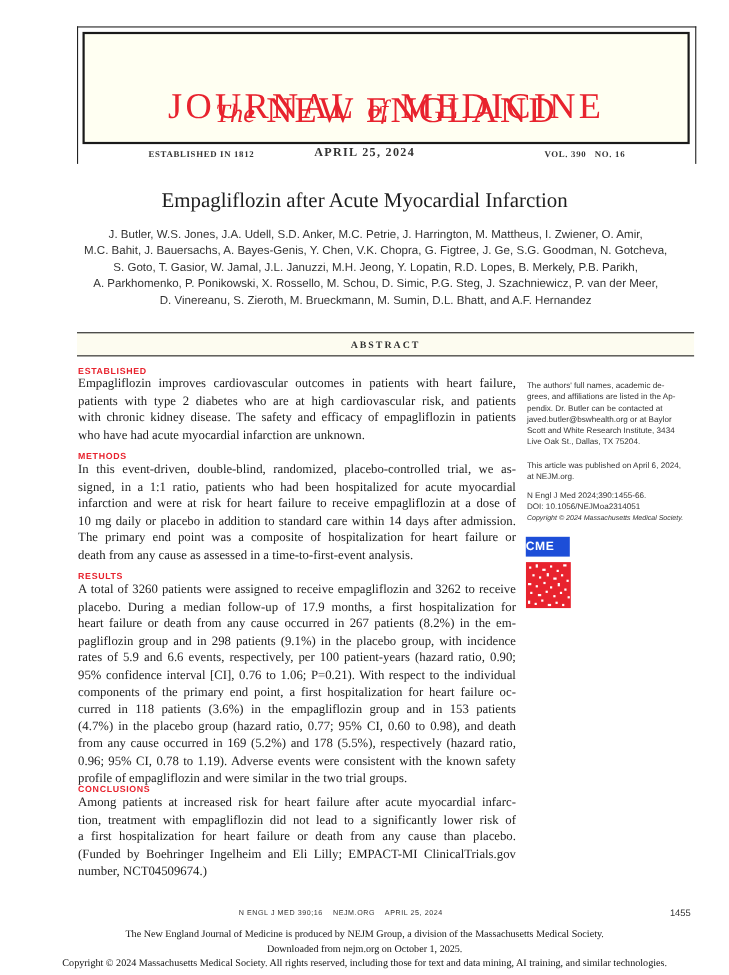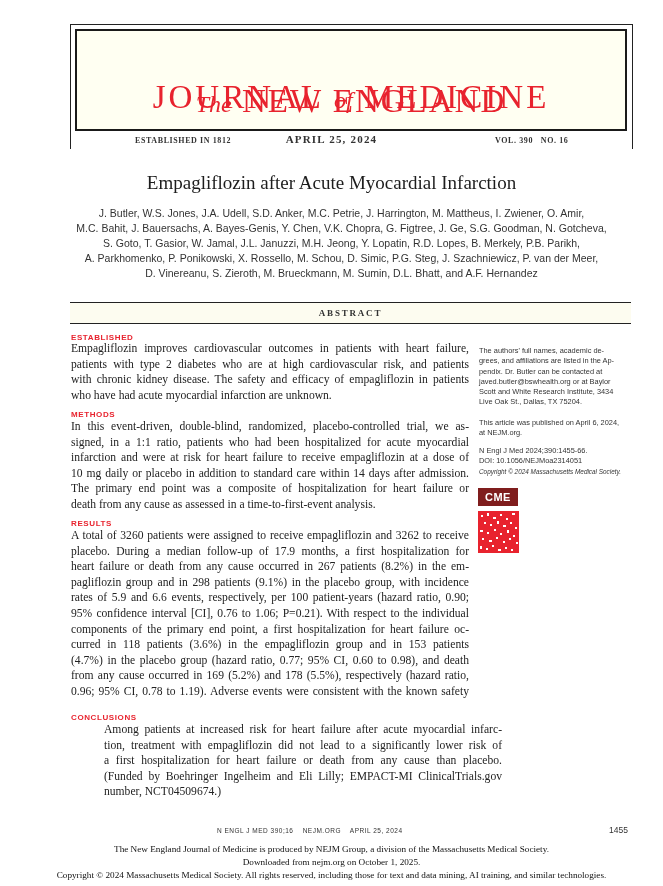--- a/index.html
+++ b/index.html
@@ -70,22 +70,22 @@
 
   
   .side {
     position: absolute; left: 479px; width: 160px; font-family: "Liberation Sans", "DejaVu Sans", sans-serif;
     font-size: 7.4px; line-height: 10.3px; color: #333;
   }
   .side div { white-space: nowrap; }
   .side .it { font-style: italic; font-size: 6.4px; }
   .cme {
     position: absolute; left: 478px; top: 488px; width: 40px; height: 18px;
-    background: #7f1d1d; color: #fff; font-family: "Liberation Sans", sans-serif;
-    font-weight: bold; font-size: 11px; line-height: 18px; text-align: center; letter-spacing: 0.5px;
+    background: #1d4ed8; color: #fff; font-family: "Liberation Sans", sans-serif;
+    font-weight: bold; font-size: 11px; line-height: 18px; letter-spacing: 0.5px;
   }
   .qr { position: absolute; left: 478px; top: 511px; width: 41px; height: 42px; }
 
   
   .foot-run {
     position: absolute; top: 827px; left: 217px; font-family: "Liberation Sans", sans-serif;
     font-size: 6.5px; letter-spacing: 0.5px; color: #333;
   }
   .page-num {
     position: absolute; top: 825px; left: 609px; font-family: "Liberation Sans", sans-serif;
@@ -151,24 +151,25 @@
   <div>placebo. During a median follow-up of 17.9 months, a first hospitalization for</div>
   <div>heart failure or death from any cause occurred in 267 patients (8.2%) in the em-</div>
   <div>pagliflozin group and in 298 patients (9.1%) in the placebo group, with incidence</div>
   <div>rates of 5.9 and 6.6 events, respectively, per 100 patient-years (hazard ratio, 0.90;</div>
   <div>95% confidence interval [CI], 0.76 to 1.06; P=0.21). With respect to the individual</div>
   <div>components of the primary end point, a first hospitalization for heart failure oc-</div>
   <div>curred in 118 patients (3.6%) in the empagliflozin group and in 153 patients</div>
   <div>(4.7%) in the placebo group (hazard ratio, 0.77; 95% CI, 0.60 to 0.98), and death</div>
   <div>from any cause occurred in 169 (5.2%) and 178 (5.5%), respectively (hazard ratio,</div>
   <div>0.96; 95% CI, 0.78 to 1.19). Adverse events were consistent with the known safety</div>
+  <div class="last">profile of empagliflozin and were similar in the two trial groups.</div>
 </div>
 
 <div class="section-head" style="top:713px;">CONCLUSIONS</div>
-<div class="section-body" style="top:722px;margin-left:33px;">
+<div class="section-body" style="top:722px;">
   <div>Among patients at increased risk for heart failure after acute myocardial infarc-</div>
   <div>tion, treatment with empagliflozin did not lead to a significantly lower risk of</div>
   <div>a first hospitalization for heart failure or death from any cause than placebo.</div>
   <div>(Funded by Boehringer Ingelheim and Eli Lilly; EMPACT-MI ClinicalTrials.gov</div>
   <div class="last">number, NCT04509674.)</div>
 </div>
 
 <div class="side" style="top:346px;">
   <div>The authors' full names, academic de-</div>
   <div>grees, and affiliations are listed in the Ap-</div>

